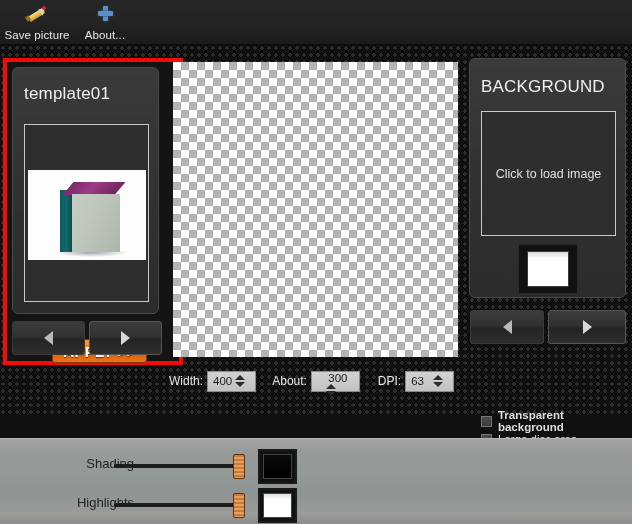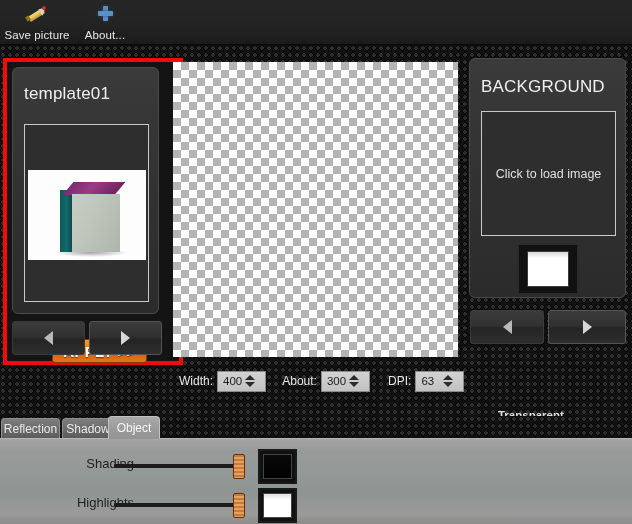--- a/index.html
+++ b/index.html
@@ -181,21 +181,21 @@
     position: absolute; left: 173px; top: 17px;
     width: 285px; height: 295px;
     background-color: #ffffff;
     background-image:
       linear-gradient(45deg, #b4b4b4 25%, transparent 25%, transparent 75%, #b4b4b4 75%),
       linear-gradient(45deg, #b4b4b4 25%, transparent 25%, transparent 75%, #b4b4b4 75%);
     background-size: 16px 16px;
     background-position: 0 0, 8px 8px;
   }
   #size-bar {
-    position: absolute; left: 179px; top: 319px;
+    position: absolute; left: 169px; top: 319px;
     width: 285px; height: 34px;
     display: flex; align-items: center;
     background: transparent;
   }
   .fld-label { font-size: 12px; color: #e6e6e6; margin-right: 4px; }
   .spinner {
     position: relative;
     height: 21px;
     background: linear-gradient(180deg,#d2d2d2 0%,#c2c2c2 100%);
     border: 1px solid #8a8a8a;
@@ -215,21 +215,21 @@
   .spin-up, .spin-dn { width: 0; height: 0; }
   .spin-up {
     border-left: 5px solid transparent; border-right: 5px solid transparent;
     border-bottom: 5px solid #2b2b2b;
   }
   .spin-dn {
     border-left: 5px solid transparent; border-right: 5px solid transparent;
     border-top: 5px solid #2b2b2b;
   }
   #w-spin { width: 53px; margin-right: 16px; }
-  #h-spin { width: 53px; margin-right: 18px; }
+  #h-spin { width: 53px; margin-right: 18px; flex-direction: column; }
   #d-spin { width: 53px; }
 
   
   #bg-panel {
     position: absolute; left: 469px; top: 13px;
     width: 157px; height: 240px;
     background: linear-gradient(180deg,#3a3a3a 0%,#333 40%,#2b2b2b 100%);
     border: 1px solid #4a4a4a;
     border-radius: 6px;
   }
@@ -472,31 +472,20 @@
     </div>
     <div id="chk-2" class="chk-row">
       <span class="chk-box"></span>
       <span>Flip when saved</span>
     </div>
 
   </div>
 
   <div id="bottom">
 
-    <div id="tabstrip" class="dots">
-      <div id="tab-0" class="tab">
-        <span>Reflection</span>
-      </div>
-      <div id="tab-1" class="tab">
-        <span>Shadow</span>
-      </div>
-      <div id="tab-2" class="tab active">
-        <span>Object</span>
-      </div>
-    </div>
 
     <div id="tabpane">
 
       <div id="row-0" class="slider-row">
         <span class="sl-label">Shading</span>
         <span class="sl-track"></span>
         <span class="sl-handle"></span>
         <span class="sw-outer">
           <span class="sw-inner sw-black"></span>
         </span>

